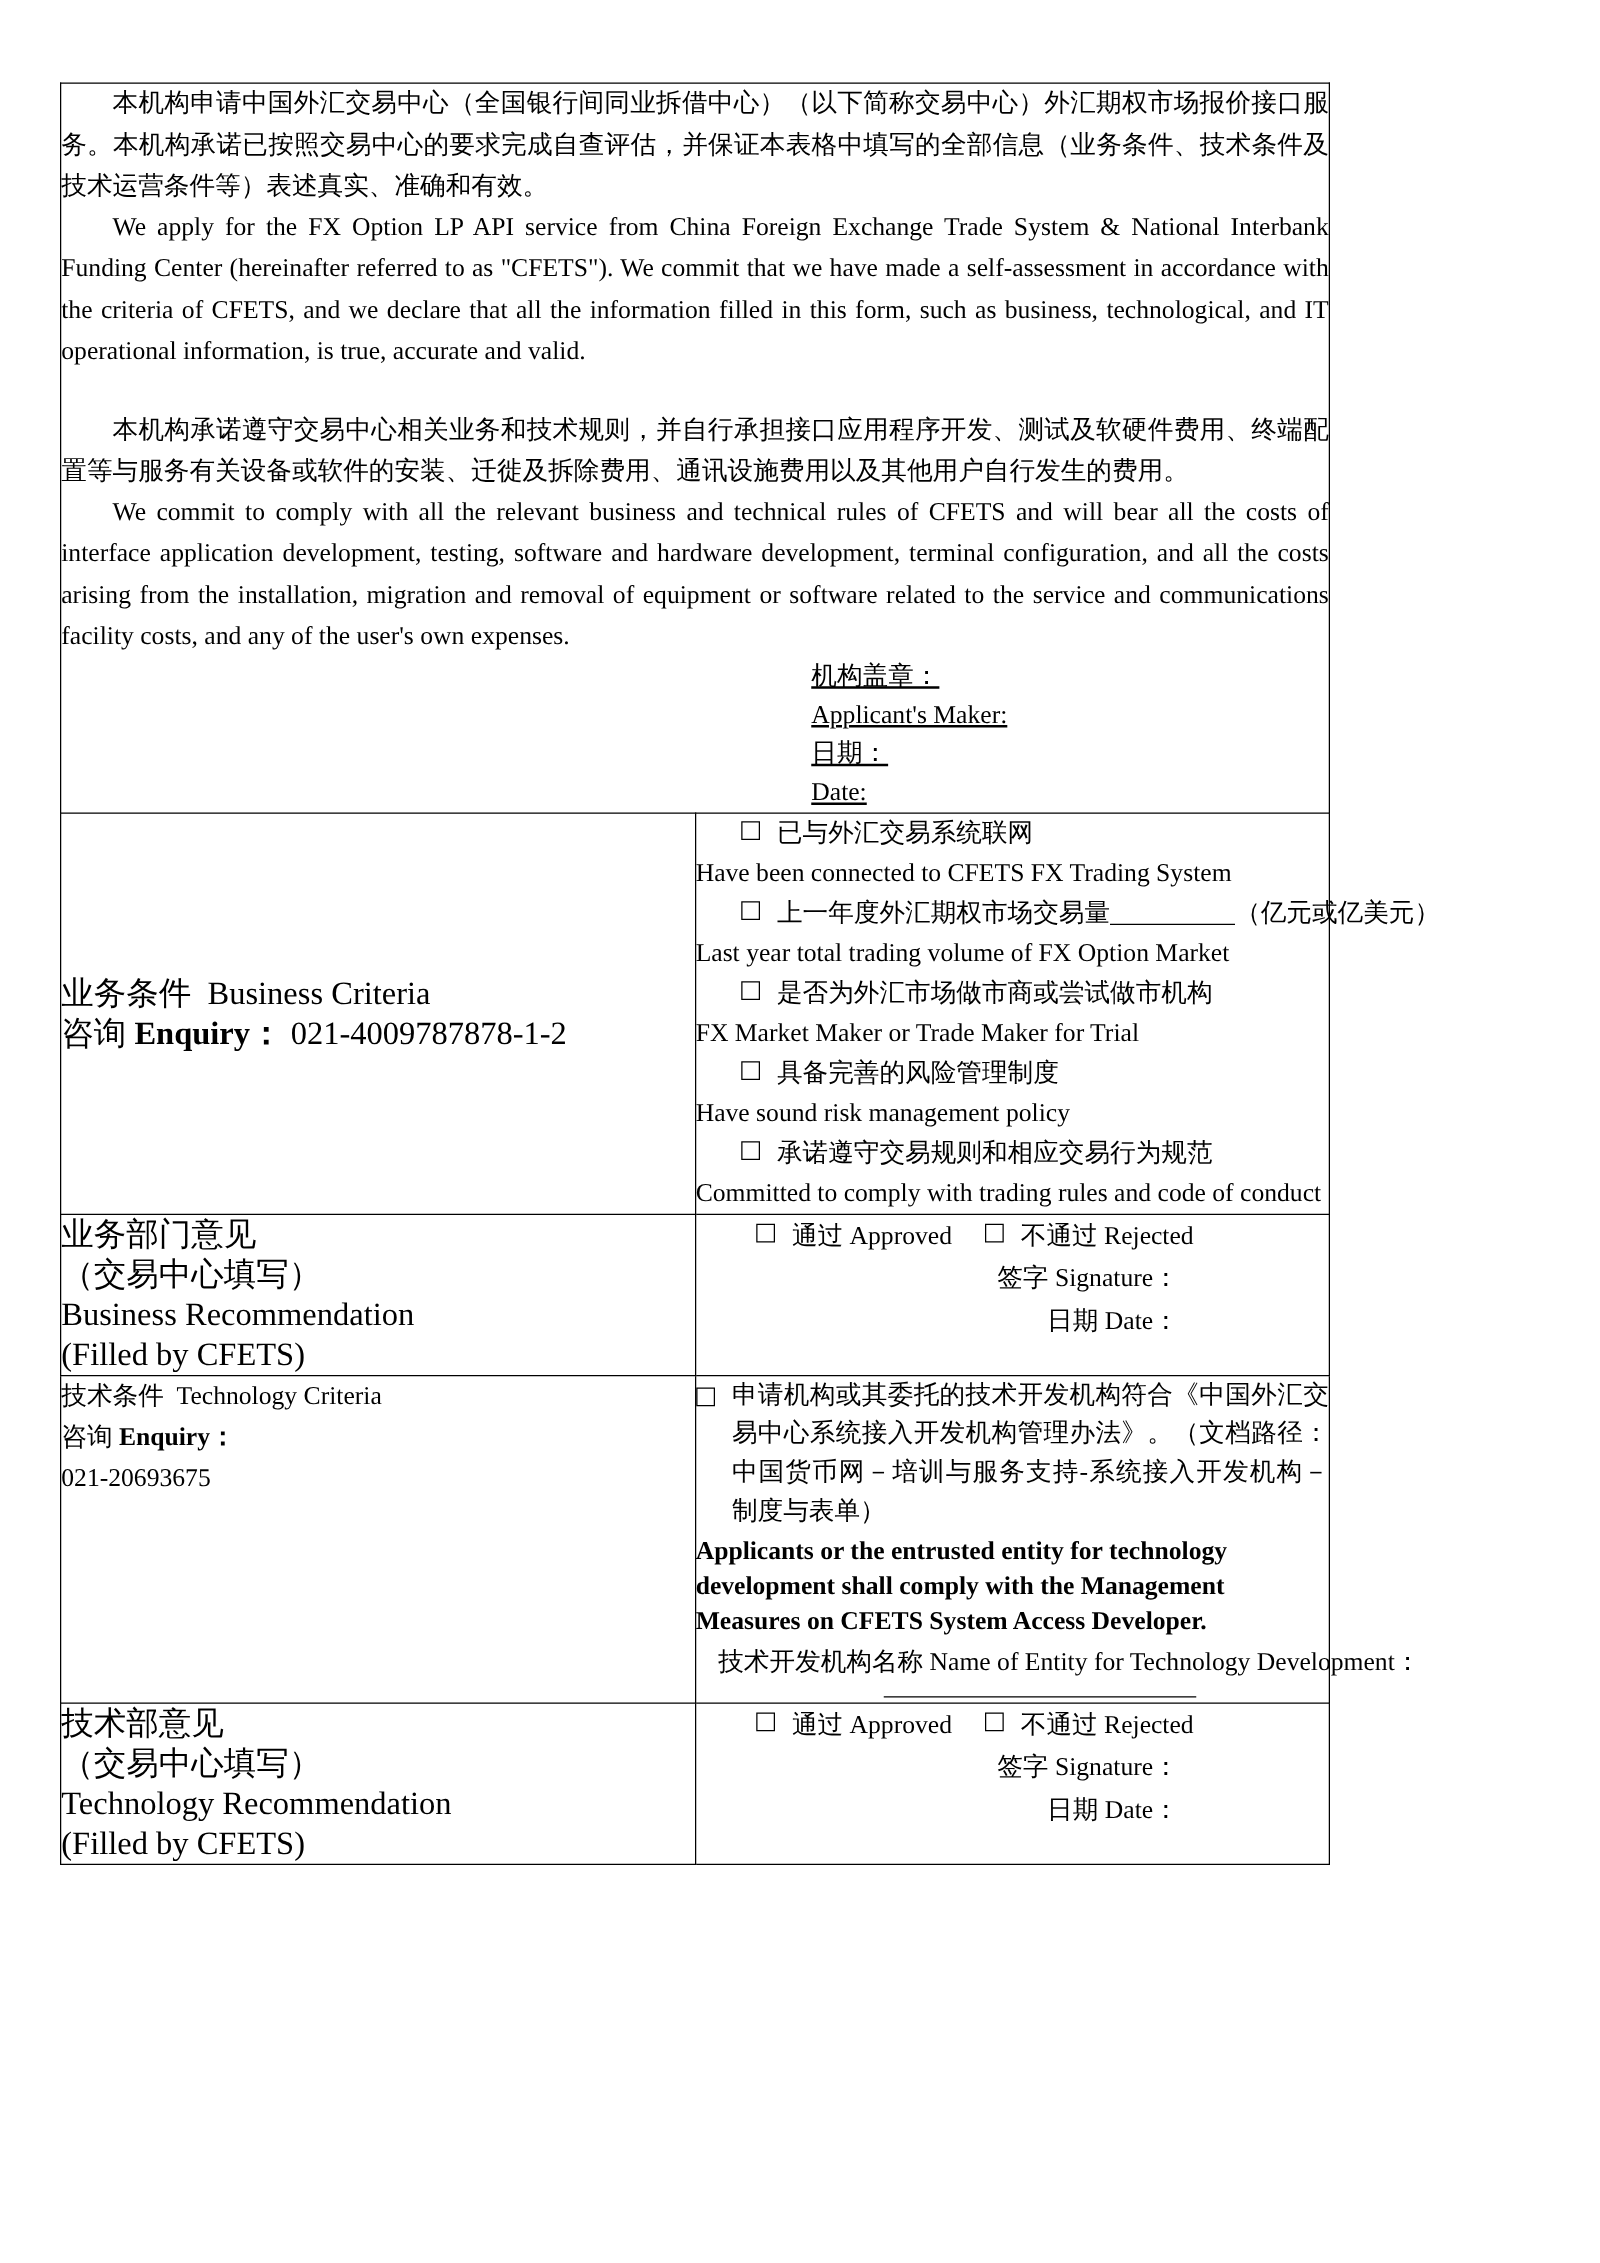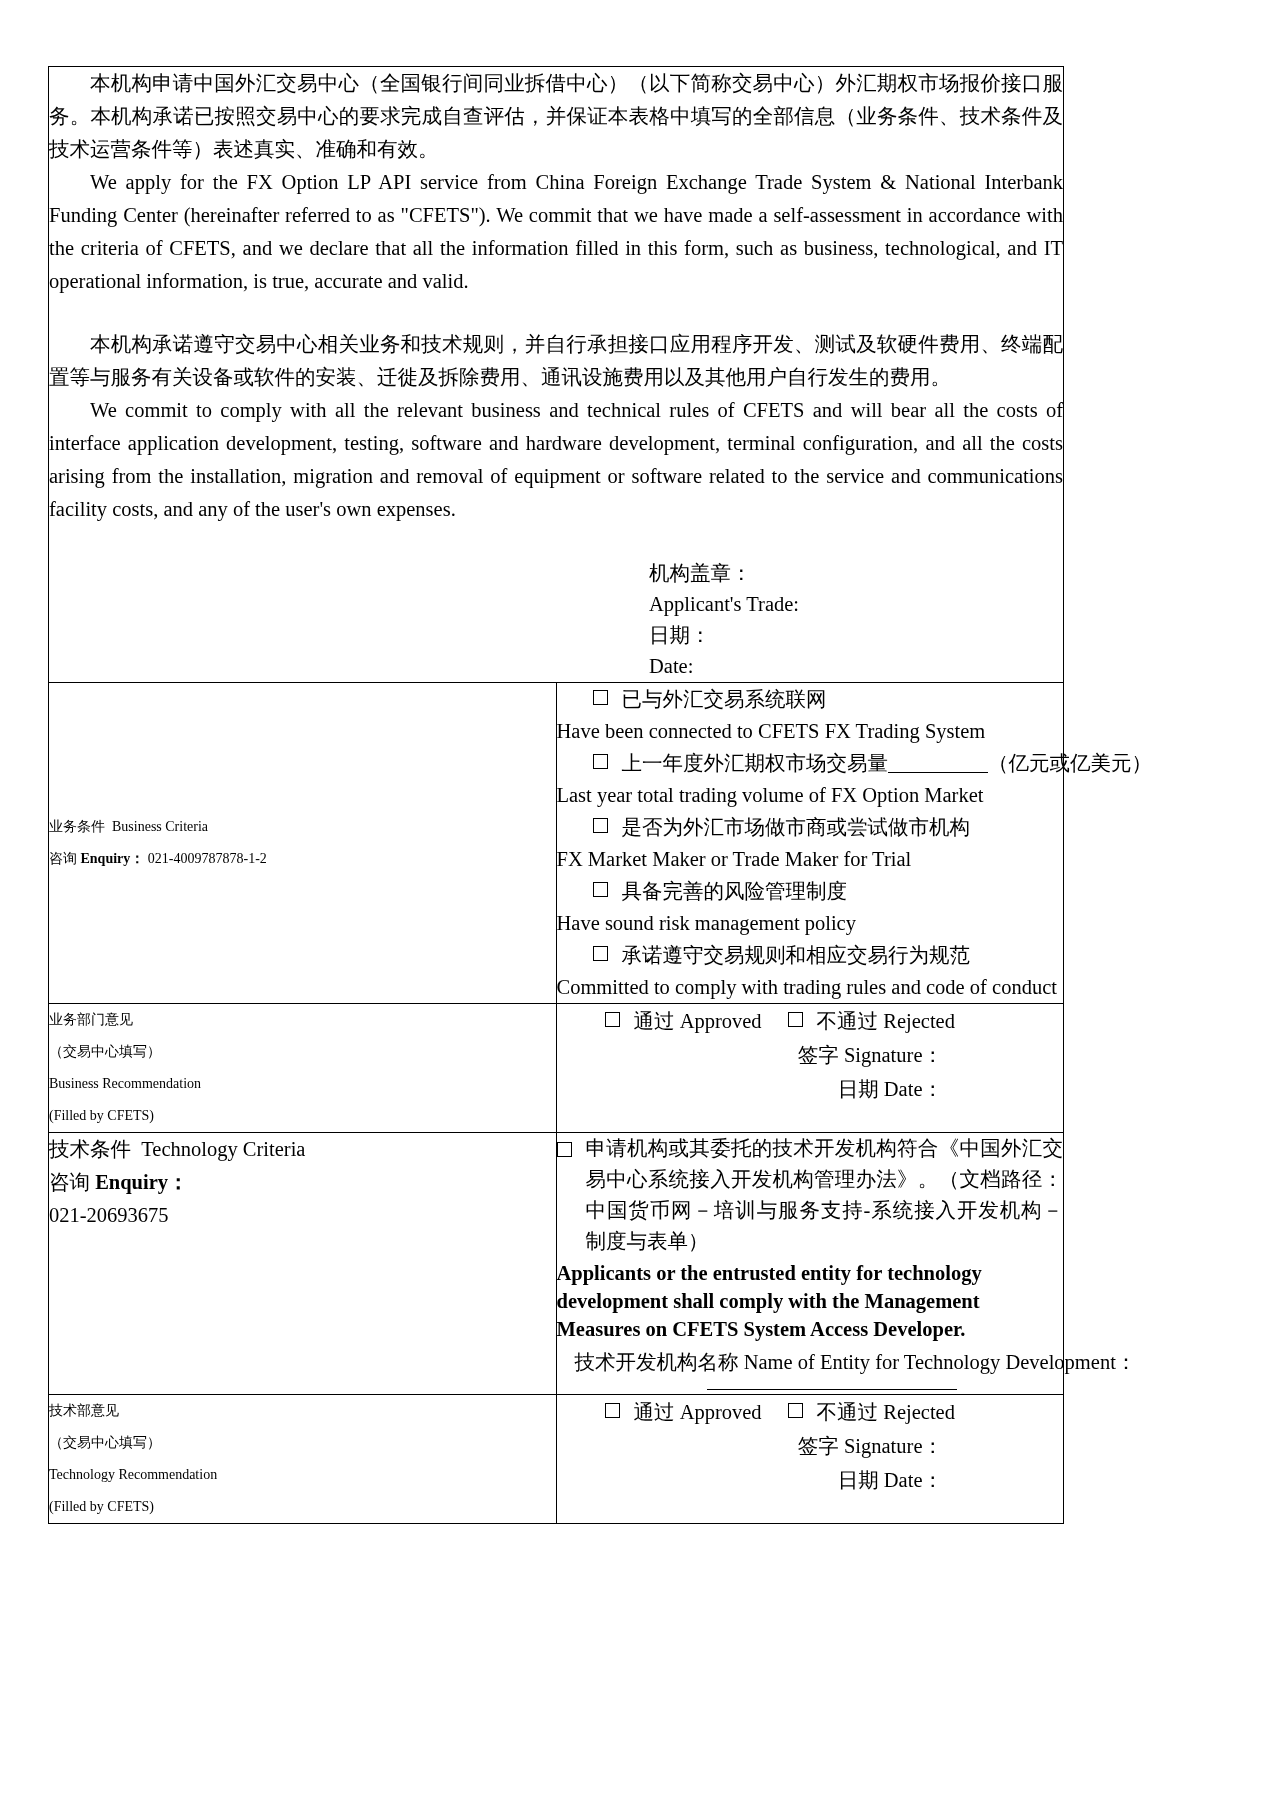--- a/index.html
+++ b/index.html
@@ -45,24 +45,25 @@
   .para.cn {
     text-indent: 2em;
   }
   .para.en {
     text-indent: 2em;
   }
   .spacer-line {
     height: 30px;
   }
   .seal-block {
-    margin-top: 32px;
+    margin-top: 0;
     padding-left: 600px;
     font-size: 20.5px;
     line-height: 31px;
+    text-decoration: underline;
   }
   .seal-block div {
     white-space: nowrap;
   }
   
   .selfassess-cell {
     text-align: center;
     padding: 7px 10px 7px 10px;
   }
   .selfassess-cn {
@@ -70,21 +71,21 @@
     line-height: 30px;
   }
   .selfassess-en {
     font-size: 20.5px;
     line-height: 30px;
   }
   
   .label-cell {
     width: 385px;
     padding: 12px 10px 12px 14px;
-    font-size: 14px;
+    font-size: 26px;
     line-height: 32px;
   }
   .label-cell.mid {
     vertical-align: middle;
   }
   .label-cell b {
     font-weight: bold;
   }
   .content-cell {
     padding: 10px 12px 10px 12px;
@@ -182,21 +183,21 @@
     <tbody>
         <tr>
       <td colspan="2" class="intro-cell">
         <p class="para cn">本机构申请中国外汇交易中心（全国银行间同业拆借中心）（以下简称交易中心）外汇期权市场报价接口服务。本机构承诺已按照交易中心的要求完成自查评估，并保证本表格中填写的全部信息（业务条件、技术条件及技术运营条件等）表述真实、准确和有效。</p>
         <p class="para en">We apply for the FX Option LP API service from China Foreign Exchange Trade System &amp; National Interbank Funding Center (hereinafter referred to as "CFETS"). We commit that we have made a self-assessment in accordance with the criteria of CFETS, and we declare that all the information filled in this form, such as business, technological, and IT operational information, is true, accurate and valid.</p>
         <div class="spacer-line"></div>
         <p class="para cn">本机构承诺遵守交易中心相关业务和技术规则，并自行承担接口应用程序开发、测试及软硬件费用、终端配置等与服务有关设备或软件的安装、迁徙及拆除费用、通讯设施费用以及其他用户自行发生的费用。</p>
         <p class="para en">We commit to comply with all the relevant business and technical rules of CFETS and will bear all the costs of interface application development, testing, software and hardware development, terminal configuration, and all the costs arising from the installation, migration and removal of equipment or software related to the service and communications facility costs, and any of the user's own expenses.</p>
         <div class="seal-block">
           <div>机构盖章：</div>
-          <div>Applicant's Trade:</div>
+          <div>Applicant's Maker:</div>
           <div>日期：</div>
           <div>Date:</div>
         </div>
       </td>
     </tr>
 
 
     <tr>
       <td class="label-cell mid">
         <div>

